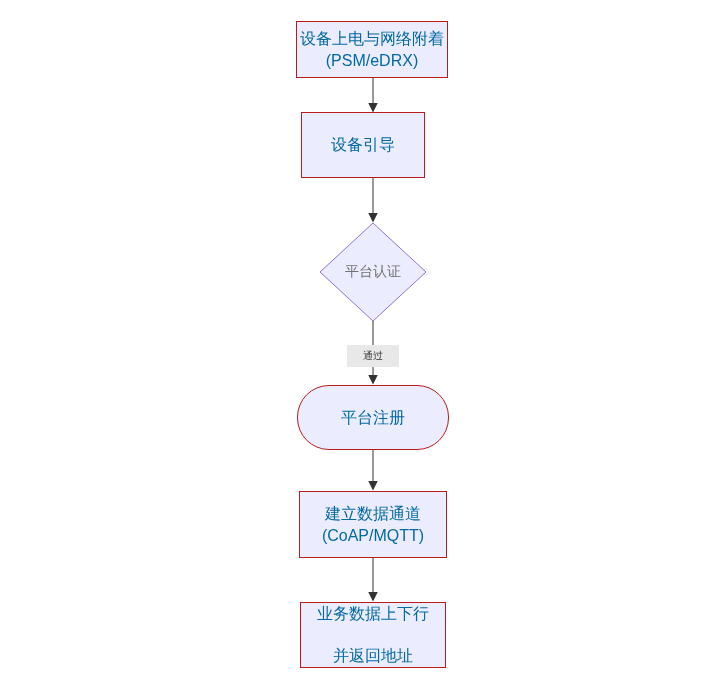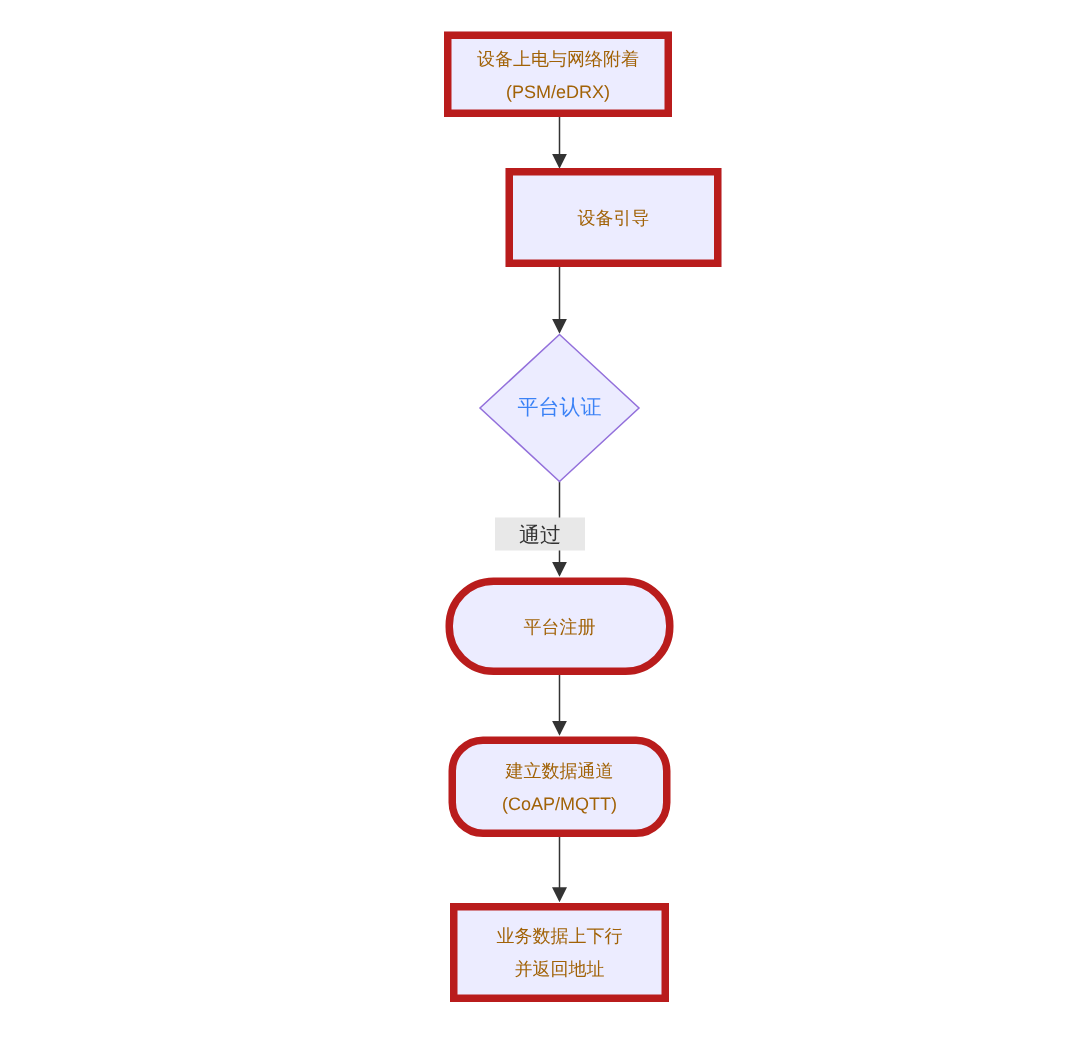--- a/index.html
+++ b/index.html
@@ -16,58 +16,58 @@
     overflow: hidden;
   }
   .edge-layer {
     position: absolute;
     left: 0; top: 0;
     width: 726px; height: 700px;
   }
   .node {
     position: absolute;
     background: #ECECFF;
-    border: 5px solid #b91c1c;
+    border: 1px solid #b91c1c;
     display: flex;
     flex-direction: column;
     align-items: center;
     justify-content: center;
     text-align: center;
-    font-size: 12px;
+    font-size: 16px;
     line-height: 22px;
-    color: #a16207;
+    color: #0369a1;
   }
   .node-power    { left: 296px; top: 21px;  width: 152px; height: 57px; }
-  .node-boot     { left: 301px; top: 112px; width: 144px; height: 66px; margin-left: 36px; }
+  .node-boot     { left: 301px; top: 112px; width: 124px; height: 66px; }
   .node-register { left: 297px; top: 385px; width: 152px; height: 65px; border-radius: 32px; }
-  .node-channel  { left: 299px; top: 491px; width: 148px; height: 67px; border-radius: 23px; }
-  .node-business { left: 300px; top: 602px; width: 146px; height: 66px; }
+  .node-channel  { left: 299px; top: 491px; width: 148px; height: 67px; }
+  .node-business { left: 300px; top: 602px; width: 146px; height: 66px; justify-content: space-between; }
   .diamond-shape {
     fill: #ECECFF;
     stroke: #9370DB;
     stroke-width: 1px;
   }
   .diamond-label {
     position: absolute;
     left: 373px; top: 272px;
     transform: translate(-50%, -50%);
     font-size: 14px;
-    color: #3b82f6;
+    color: #737373;
     white-space: nowrap;
   }
   .edge-line {
     stroke: #333333;
     stroke-width: 1px;
   }
   .edge-label {
     position: absolute;
-    left: 360px; top: 356px;
+    left: 373px; top: 356px;
     transform: translate(-50%, -50%);
     background: #e8e8e8;
-    font-size: 14px;
+    font-size: 10px;
     line-height: 20px;
     padding: 1px 16px;
     color: #333333;
     white-space: nowrap;
   }
 </style>
 </head>
 <body>
 
 <div class="canvas">

